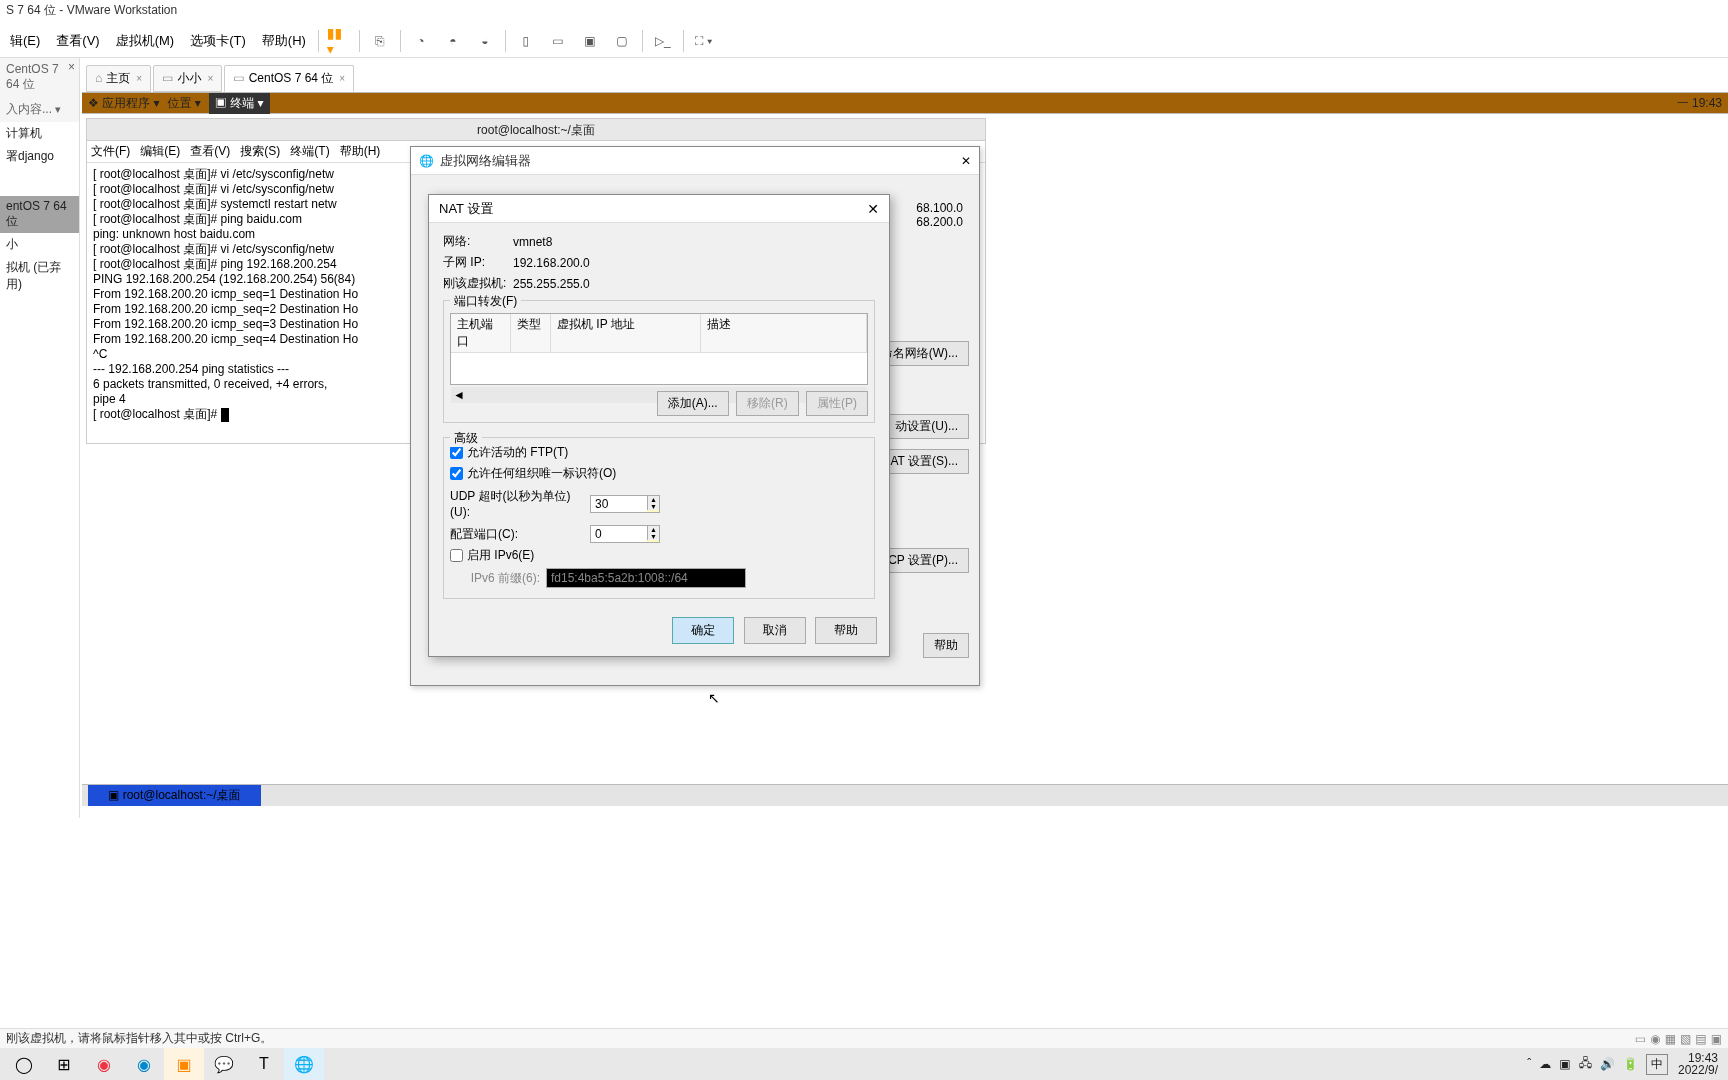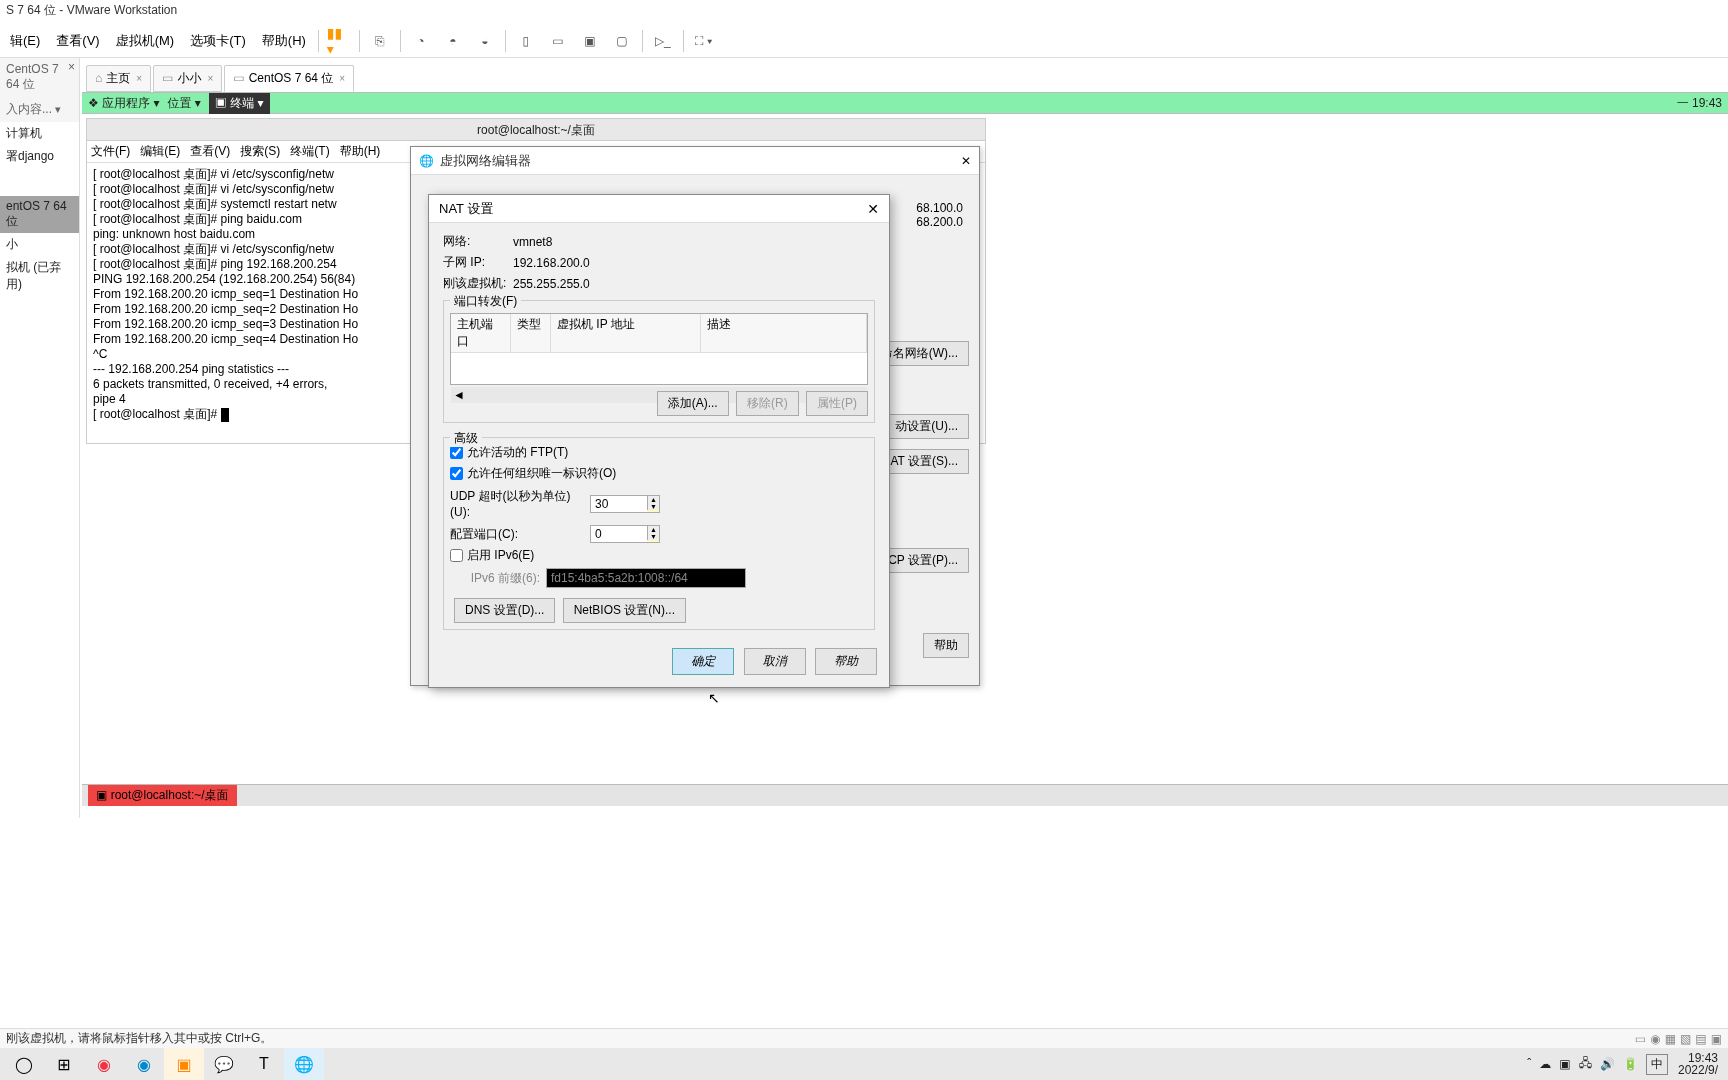--- a/index.html
+++ b/index.html
@@ -23,21 +23,21 @@
 .sidebar-item.sel { background: #a3a3a3; margin-top: 28px; }
 
 
 .tabstrip { position: absolute; left: 82px; top: 64px; display: flex; align-items: center; height: 28px; margin-left:4px;}
 .tab { display: flex; align-items: center; padding: 4px 8px; border: 1px solid #ccc; background: #f7f7f7; margin-right: 2px; font-size: 12px; border-radius: 2px 2px 0 0; }
 .tab.active { background: #fff; border-bottom: 1px solid #fff; }
 .tab .close { margin-left: 6px; color: #888; font-size:10px; }
 .homeico { color:#888; margin-right:4px; }
 
 
-.gnomebar { position: absolute; left: 82px; top: 92px; right: 0; height: 22px; background: #86efac; display: flex; align-items: center; padding: 0 6px; color: #222; border-top:1px solid #bbb; border-bottom:1px solid #bbb;}
+.gnomebar { position: absolute; left: 82px; top: 92px; right: 0; height: 22px; background: #a16207; display: flex; align-items: center; padding: 0 6px; color: #222; border-top:1px solid #bbb; border-bottom:1px solid #bbb;}
 .gnomebar .gitem { margin-right: 8px; font-size: 12px; }
 .gnomebar .spacer { flex: 1; }
 .gnomebar .clock { font-size: 12px; }
 
 
 .termwin { position: absolute; left: 86px; top: 118px; width: 900px; background: #fff; border: 1px solid #ccc; }
 .termtitlebar { background: #e8e8e8; height: 22px; text-align: center; font-size: 12px; line-height: 22px; color: #222; border-bottom:1px solid #ccc;}
 .termmenu { height: 22px; display: flex; align-items: center; padding: 0 4px; border-bottom:1px solid #ddd;}
 .termmenu .tm { margin-right: 10px; font-size: 12px; }
 .termarea { background: #fff; padding: 4px 6px; font-family: "Courier New", monospace; font-size: 13px; color: #000; line-height: 14px; white-space: pre; min-height:280px;}
@@ -72,26 +72,26 @@
 .pf-btns { text-align: right; margin-top: 6px; }
 .smallbtn { display: inline-block; background: #e6e6e6; border: 1px solid #aaa; padding: 3px 10px; font-size: 12px; margin-left: 4px; cursor: pointer; }
 .smallbtn.disabled { color: #999; }
 .chk { margin-right: 4px; }
 .spinner { display: inline-flex; border: 1px solid #aaa; background: #fef9c3; }
 .spinner input { border: none; width: 56px; padding: 1px 4px; font-size: 12px; }
 .spinner .spbtns { display: flex; flex-direction: column; }
 .spinner .spb { font-size: 7px; line-height: 7px; padding: 0 2px; background: #eee; border-left: 1px solid #aaa; cursor:pointer; }
 .bigbtn { display: inline-block; background: #e6e6e6; border: 1px solid #aaa; padding: 4px 18px; font-size: 12px; margin-left: 6px; cursor: pointer; }
 .bigbtn.highlight { background:#cde6f9; border:1px solid #5aa;}
-.natfooter { text-align: right; padding: 8px 12px 12px; font-style: italic; }
+.natfooter { text-align: right; padding: 8px 12px 12px; }
 .mouse { position:absolute; left:708px; top:690px; font-size:14px; pointer-events:none; }
 
 
 .gnometask { position:absolute; left:82px; top:784px; right:0; height:22px; background:#e4e4e4; border-top:1px solid #bbb; display:flex; align-items:center; padding:0 6px;}
-.gnometask .running { background:#ef4444; padding:2px 8px; font-size:12px;}
+.gnometask .running { background:#1d4ed8; padding:2px 20px; font-size:12px;}
 
 
 .statusbar { position: absolute; left: 0; bottom: 32px; right: 0; height: 20px; background: #f7f7f7; border-top: 1px solid #ddd; padding: 2px 6px; font-size: 12px; color: #333; display:flex; align-items:center;}
 .statusbar .sicons { margin-left:auto; display:flex; gap:4px; color:#888;}
 
 
 .wintask { position: absolute; left: 0; bottom: 0; right: 0; height: 32px; background: #e8e8e8; display: flex; align-items: center; padding: 0 4px; }
 .wintask .wicon { width: 40px; height: 32px; display: flex; align-items: center; justify-content: center; font-size: 16px; cursor:pointer; }
 .wintask .spacer { flex: 1; }
 .wintask .tray { display: flex; align-items: center; font-size: 11px; color: #222; }
@@ -287,24 +287,20 @@
             </span>
           </span>
       </div>
       <div class="natrow">
           <input type="checkbox" class="chk" style="">
           <span>启用 IPv6(E)</span>
         </div>
       <div class="natrow">
         <span style="width:90px;text-align:right;margin-right:6px;color:#888;">IPv6 前缀(6):</span>
         <input style="border: 1px solid rgb(170, 170, 170); background: #000000; padding: 2px 4px; width: 200px; color: rgb(136, 136, 136);" disabled="" value="fd15:4ba5:5a2b:1008::/64">
-      </div>
-      <div style="margin-top:10px;">
-        <span class="smallbtn">DNS 设置(D)...</span>
-        <span class="smallbtn">NetBIOS 设置(N)...</span>
       </div>
     </div>
   </div>
   <div class="natfooter">
     <span class="bigbtn highlight">确定</span>
     <span class="bigbtn">取消</span>
     <span class="bigbtn">帮助</span>
   </div>
 </div>
 <div class="mouse">↖</div>

